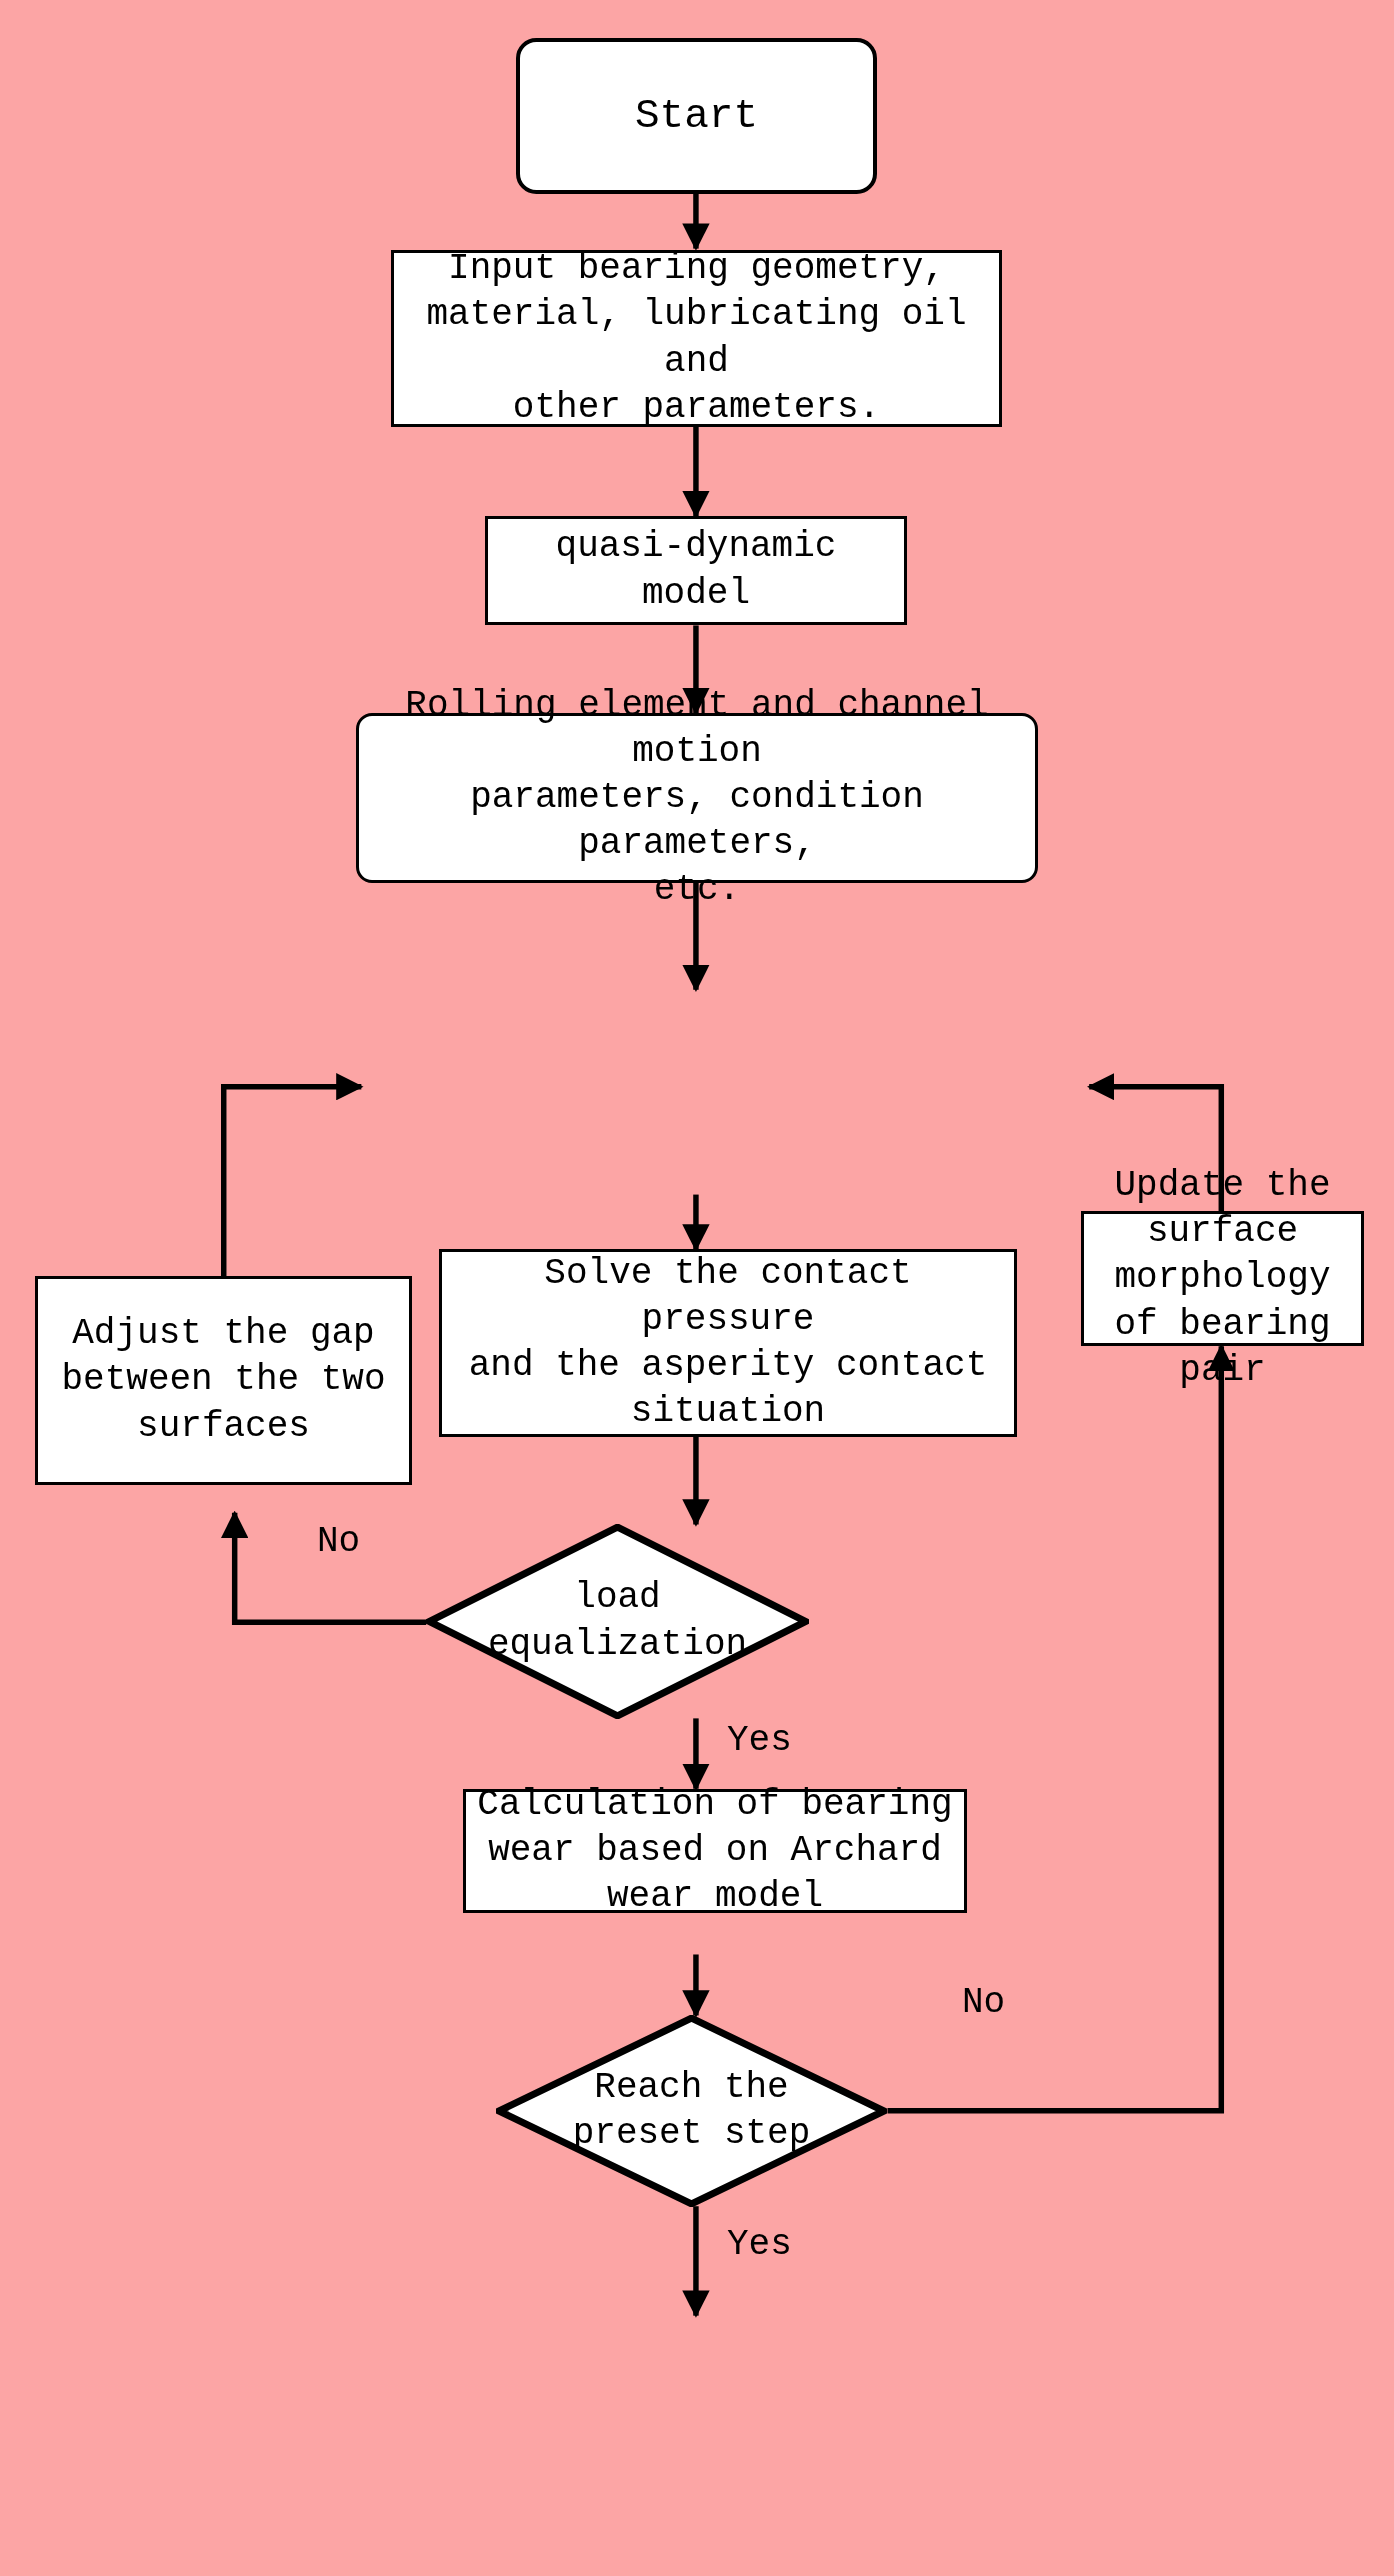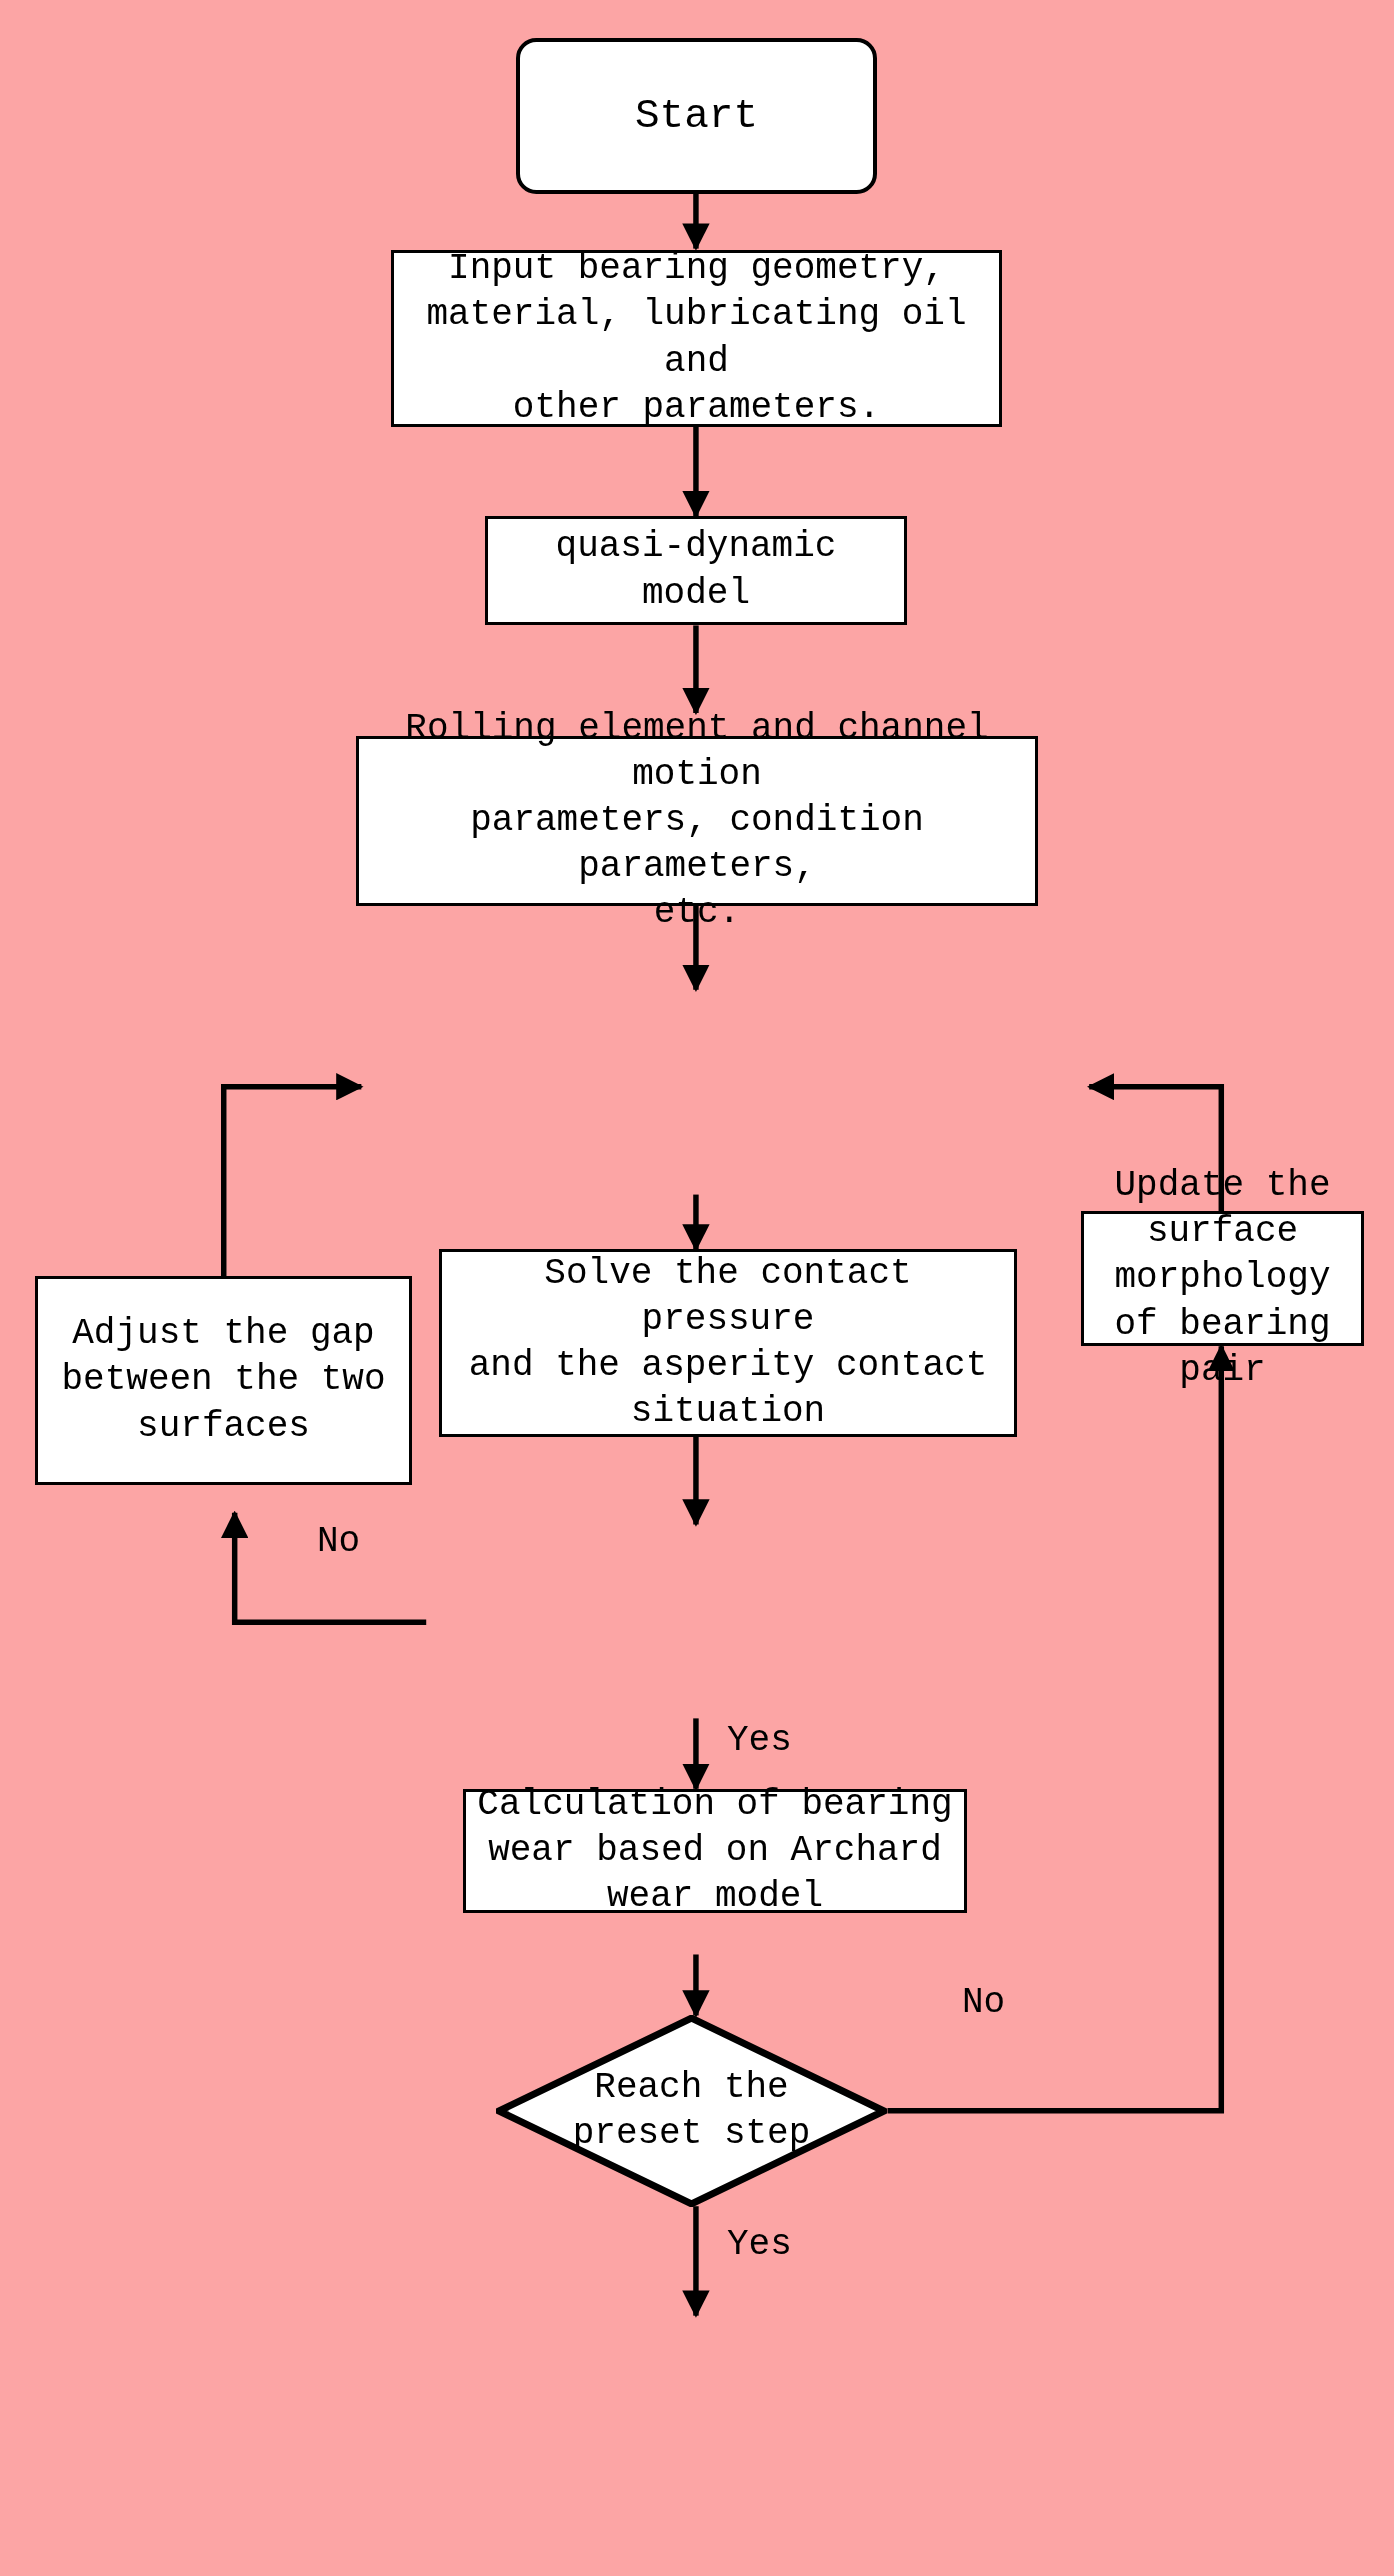--- a/index.html
+++ b/index.html
@@ -123,21 +123,21 @@
   <div class="node" style="left:485px; top:516px; width:422px; height:109px;">
     <span class="label fs-46">quasi-dynamic model</span>
   </div>
 
   <div class="node" style="left:391px; top:250px; width:611px; height:177px;">
     <span class="label fs-46">Input bearing geometry,
 material, lubricating oil and
 other parameters.</span>
   </div>
 
-  <div class="node" style="left:356px; top:736px; width:682px; height:170px;">
+  <div class="node" style="left:356px; top:713px; width:682px; height:170px;border-radius:16px;">
     <span class="label fs-46">Rolling element and channel motion
 parameters, condition parameters,
 etc.</span>
   </div>
 
 
   <div class="node" style="left:35px; top:1276px; width:377px; height:209px;">
     <span class="label fs-46">Adjust the gap
 between the two
 surfaces</span>
@@ -150,20 +150,26 @@
   </div>
 
   <div class="node" style="left:1081px; top:1211px; width:283px; height:135px;">
     <span class="label fs-46">Update the
 surface
 morphology
 of bearing
 pair</span>
   </div>
 
+  <div class="node decision" style="left:426px; top:1524px; width:383px; height:195px;">
+    <svg class="diamond-shape" viewBox="0 0 490 250" preserveAspectRatio="none">
+      <polygon points="245,4 486,125 245,246 4,125" fill="#ffffff" stroke="#000000" stroke-width="7" vector-effect="non-scaling-stroke"></polygon>
+    </svg>
+    <span class="label fs-46">load equalization</span>
+  </div>
 
   <div class="node" style="left:463px; top:1789px; width:504px; height:124px;">
     <span class="label fs-46">Calculation of bearing
 wear based on Archard
 wear model</span>
   </div>
 
   <div class="node decision" style="left:496px; top:2015px; width:391px; height:192px;">
     <svg class="diamond-shape" viewBox="0 0 500 246" preserveAspectRatio="none">
       <polygon points="250,4 496,123 250,242 4,123" fill="#ffffff" stroke="#000000" stroke-width="7" vector-effect="non-scaling-stroke"></polygon>

